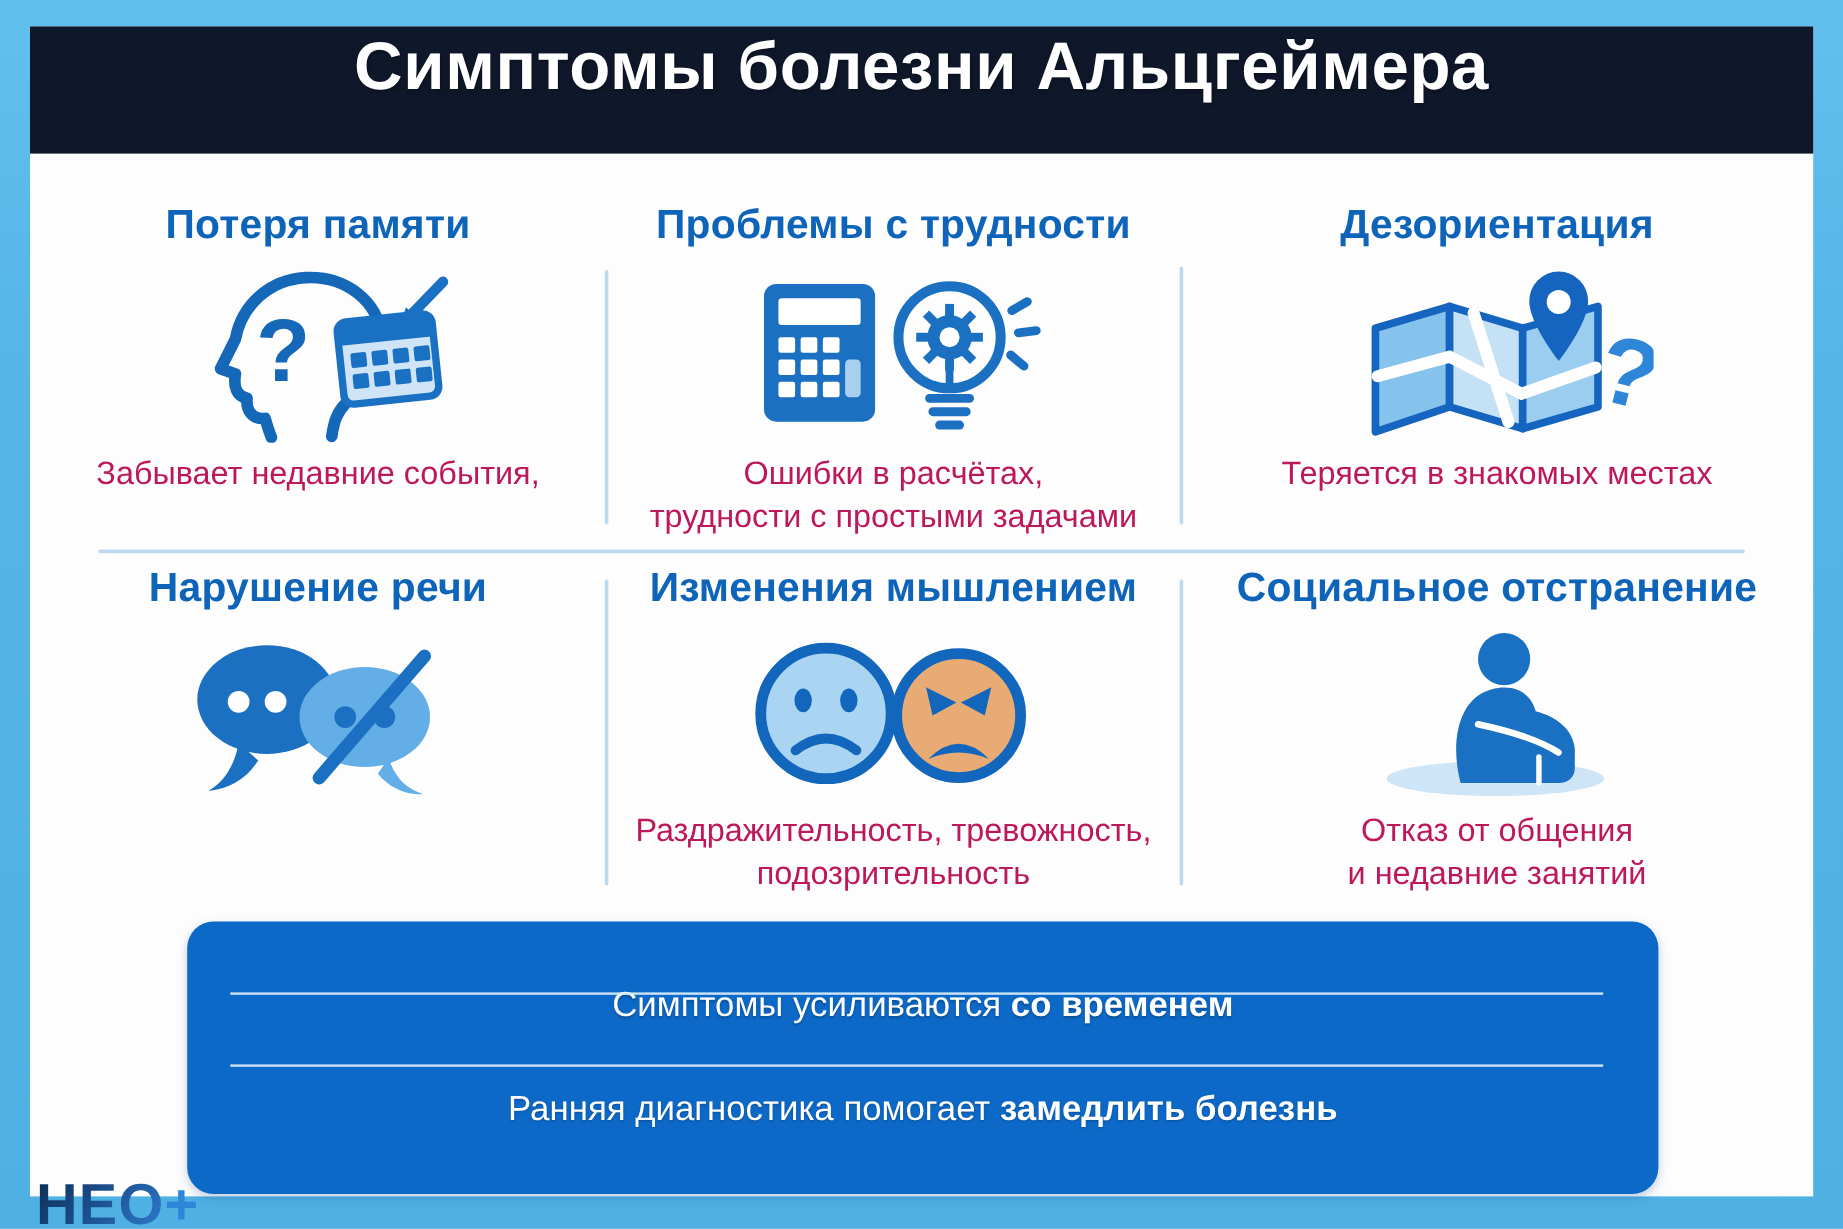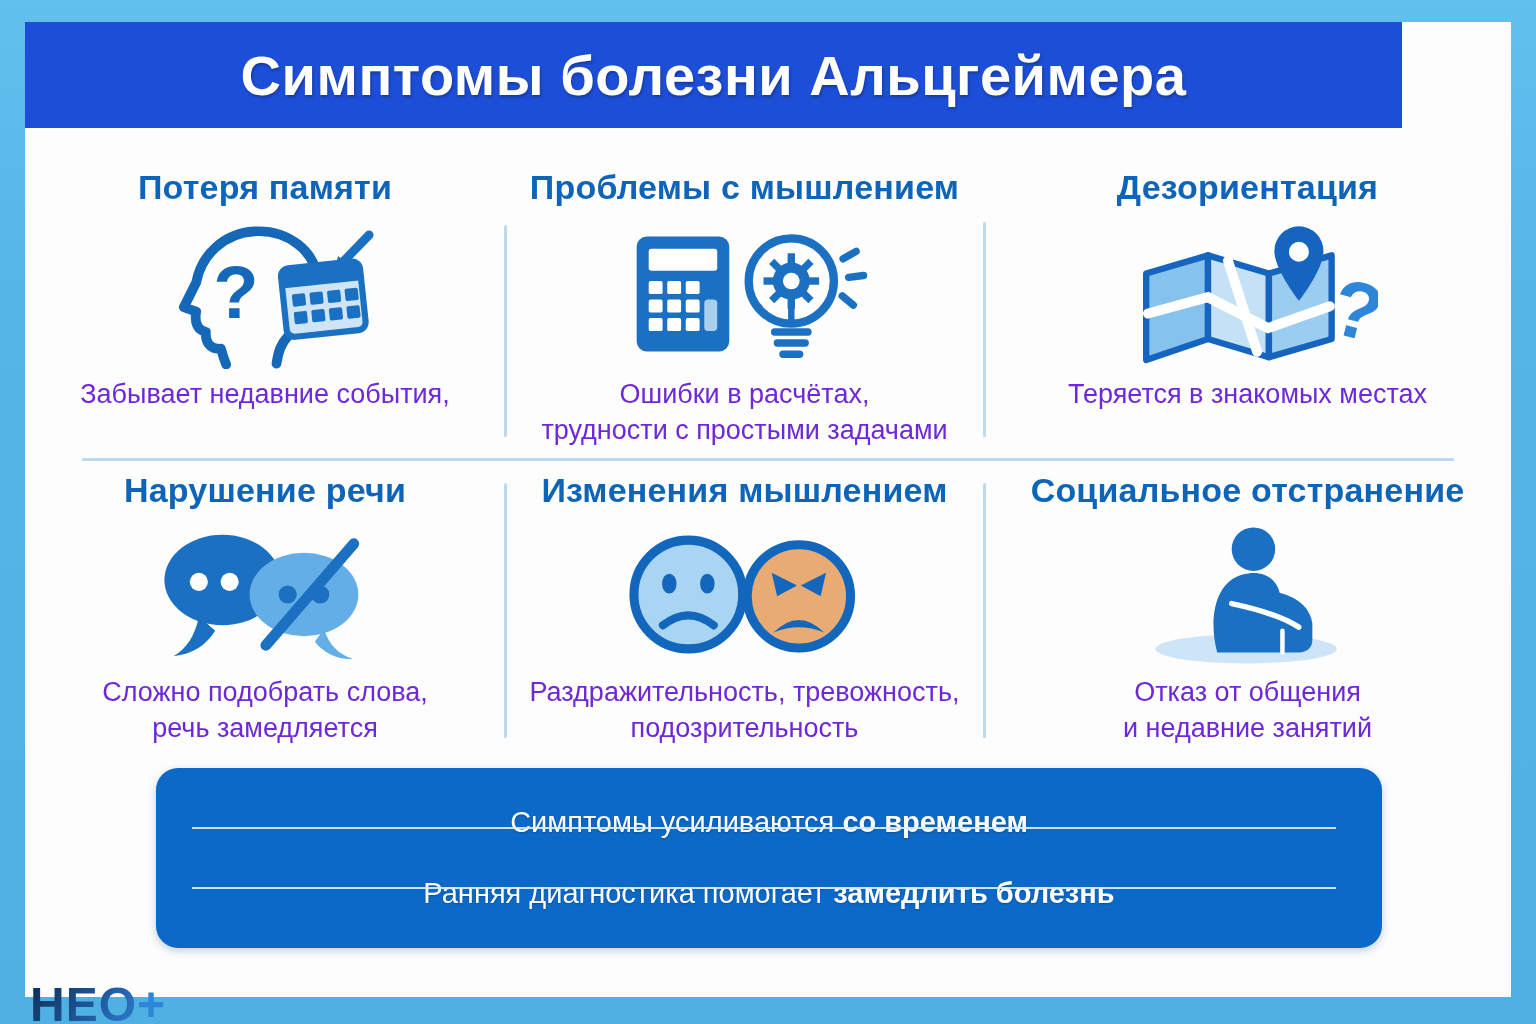--- a/index.html
+++ b/index.html
@@ -8,44 +8,44 @@
     font-family:"Liberation Sans",sans-serif;
     background:linear-gradient(180deg,#62c0ee 0%,#55b5e7 30%,#4fb0e3 100%);
     position:relative;overflow:hidden;
   }
   .frame{position:absolute;inset:0;}
   .panel{
     position:absolute;left:25px;top:22px;width:1486px;height:975px;
     background:#fdfdfe;
   }
   .header{
-    position:absolute;left:25px;top:22px;width:1377px;height:106px;
-    background:#1d4ed8;display:flex;align-items:center;justify-content:center;
+    position:absolute;left:25px;top:22px;width:1486px;height:106px;
+    background:#0f172a;display:flex;justify-content:center;
   }
   .header h1{
     margin:0;color:#ffffff;font-size:56px;font-weight:bold;letter-spacing:0.5px;
     text-shadow:1px 2px 3px rgba(0,0,0,0.28);
   }
   .grid{
     position:absolute;left:25px;top:128px;width:1486px;height:642px;
     display:grid;grid-template-columns:480px 479px 527px;grid-template-rows:331px 311px;
   }
   .card{display:flex;flex-direction:column;align-items:center;text-align:center;}
   .card.row1{padding-top:40px;}
   .card.row2{padding-top:12px;}
   .card h2{
     margin:0;color:#0e64b8;font-size:34px;font-weight:bold;letter-spacing:0.2px;
   }
   .icon-wrap{height:150px;margin-top:12px;display:flex;align-items:center;justify-content:center;}
-  .desc{color:#6d28d9;font-size:27px;line-height:1.32;margin-top:8px;}
+  .desc{color:#be185d;font-size:27px;line-height:1.32;margin-top:8px;}
   .vdiv,.hdiv{position:absolute;background:#bcd9ef;}
   .vdiv{width:3px;border-radius:2px;}
   .hdiv{height:3px;border-radius:2px;}
   .footer-box{
-    position:absolute;left:156px;top:768px;width:1226px;height:180px;
+    position:absolute;left:156px;top:768px;width:1226px;height:227px;
     background:#0d69c7;border-radius:22px;
     box-shadow:0 3px 8px rgba(20,70,130,0.25);
     display:flex;flex-direction:column;justify-content:space-evenly;
   }
   .footer-line{
     color:#ffffff;font-size:29px;text-align:center;
     text-shadow:0 1px 2px rgba(0,0,0,0.25);
   }
   .footer-line .b{font-weight:bold;}
   .footer-rule{
@@ -102,21 +102,21 @@
           <path d="M253 18 L224 48" stroke="#1a70c2" stroke-width="10" stroke-linecap="round"></path>
           <polygon points="212,62 218,42 234,56" fill="#1a70c2"></polygon>
         </svg>
       </div>
       <p class="desc">
         <span>Забывает недавние события,</span><br>
       </p>
     </section>
 
     <section class="card row1">
-      <h2>Проблемы с мышлением</h2>
+      <h2>Проблемы с трудности</h2>
       <div class="icon-wrap">
         <svg width="250" height="150" viewBox="0 0 270 160">
           <rect x="18" y="18" width="100" height="124" rx="11" fill="#1b70c2"></rect>
           <rect x="31" y="31" width="74" height="24" rx="3" fill="#ffffff"></rect>
           <g fill="#ffffff">
             <rect x="31" y="66" width="15" height="14" rx="2"></rect>
               <rect x="51" y="66" width="15" height="14" rx="2"></rect>
               <rect x="71" y="66" width="15" height="14" rx="2"></rect>
             <rect x="31" y="86" width="15" height="14" rx="2"></rect>
               <rect x="51" y="86" width="15" height="14" rx="2"></rect>
@@ -188,24 +188,20 @@
           <path d="M62 104 C 58 126 48 140 34 148 C 55 146 70 136 80 120 Z" fill="#1b70c2"></path>
           <circle cx="62" cy="66" r="10" fill="#ffffff"></circle>
           <circle cx="96" cy="66" r="10" fill="#ffffff"></circle>
           <ellipse cx="178" cy="80" rx="60" ry="46" fill="#64aee7"></ellipse>
           <path d="M200 118 C 206 136 216 146 232 151 C 216 152 200 145 190 132 Z" fill="#64aee7"></path>
           <circle cx="160" cy="80" r="10" fill="#1b70c2"></circle>
           <circle cx="196" cy="80" r="10" fill="#1b70c2"></circle>
           <line x1="233" y1="24" x2="136" y2="136" stroke="#1b70c2" stroke-width="12" stroke-linecap="round"></line>
         </svg>
       </div>
-      <p class="desc">
-        <span>Сложно подобрать слова,</span><br>
-        <span>речь замедляется</span>
-      </p>
     </section>
 
     <section class="card row2">
       <h2>Изменения мышлением</h2>
       <div class="icon-wrap">
         <svg width="255" height="145" viewBox="0 0 280 160">
           <circle cx="78" cy="80" r="60" fill="#a9d4f2" stroke="#1267bd" stroke-width="10"></circle>
           <ellipse cx="57" cy="68" rx="8" ry="11" fill="#1267bd"></ellipse>
           <ellipse cx="99" cy="68" rx="8" ry="11" fill="#1267bd"></ellipse>
           <path d="M50 114 Q78 92 106 114" stroke="#1267bd" stroke-width="9" fill="none" stroke-linecap="round"></path>

